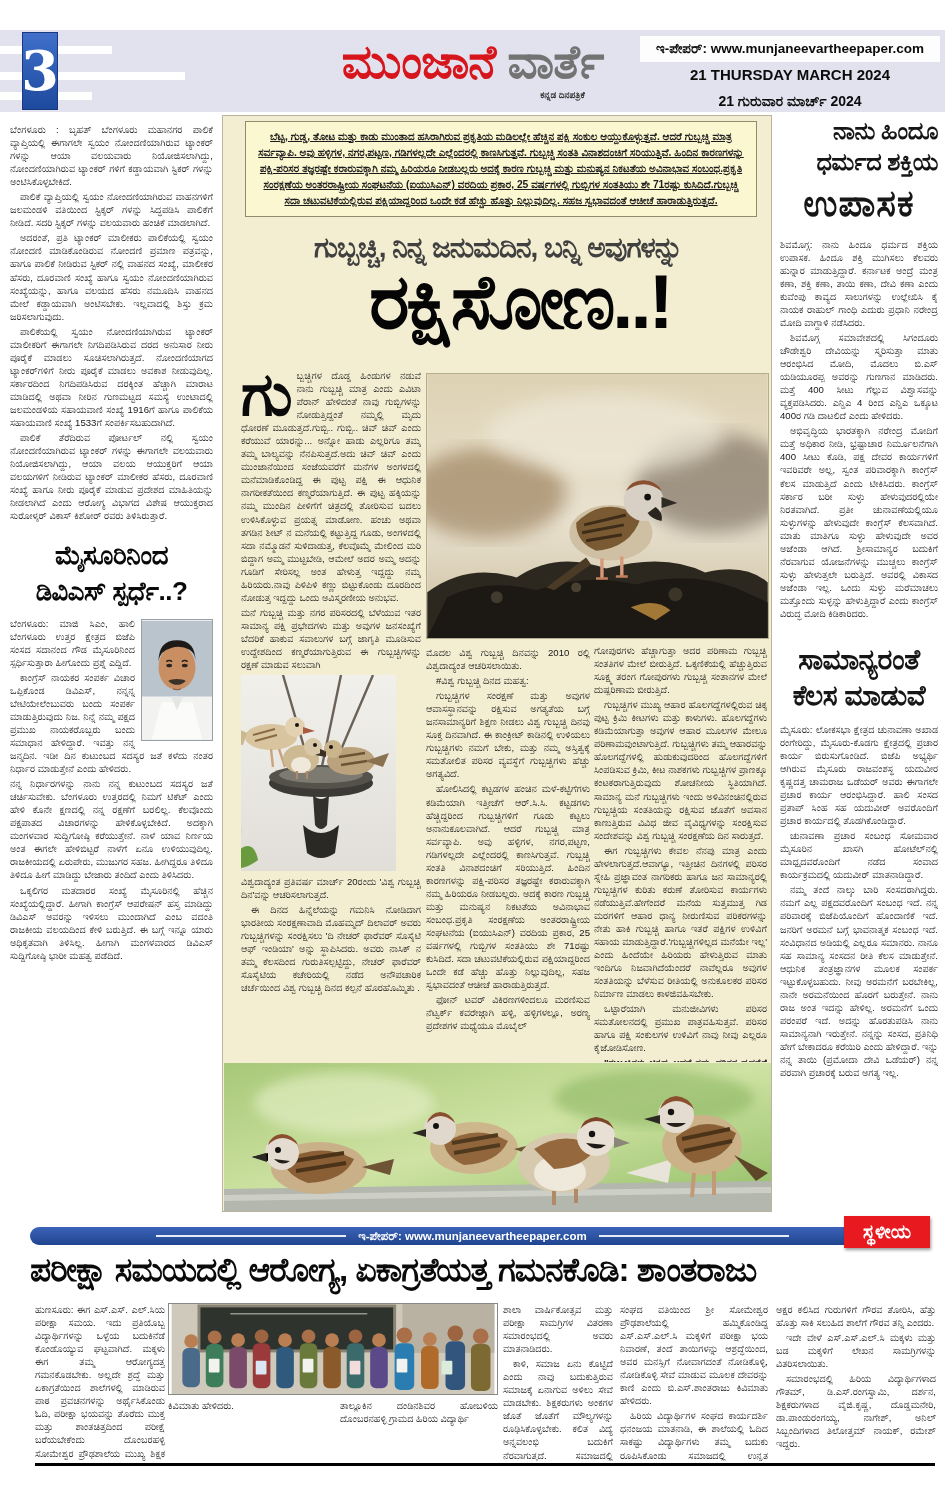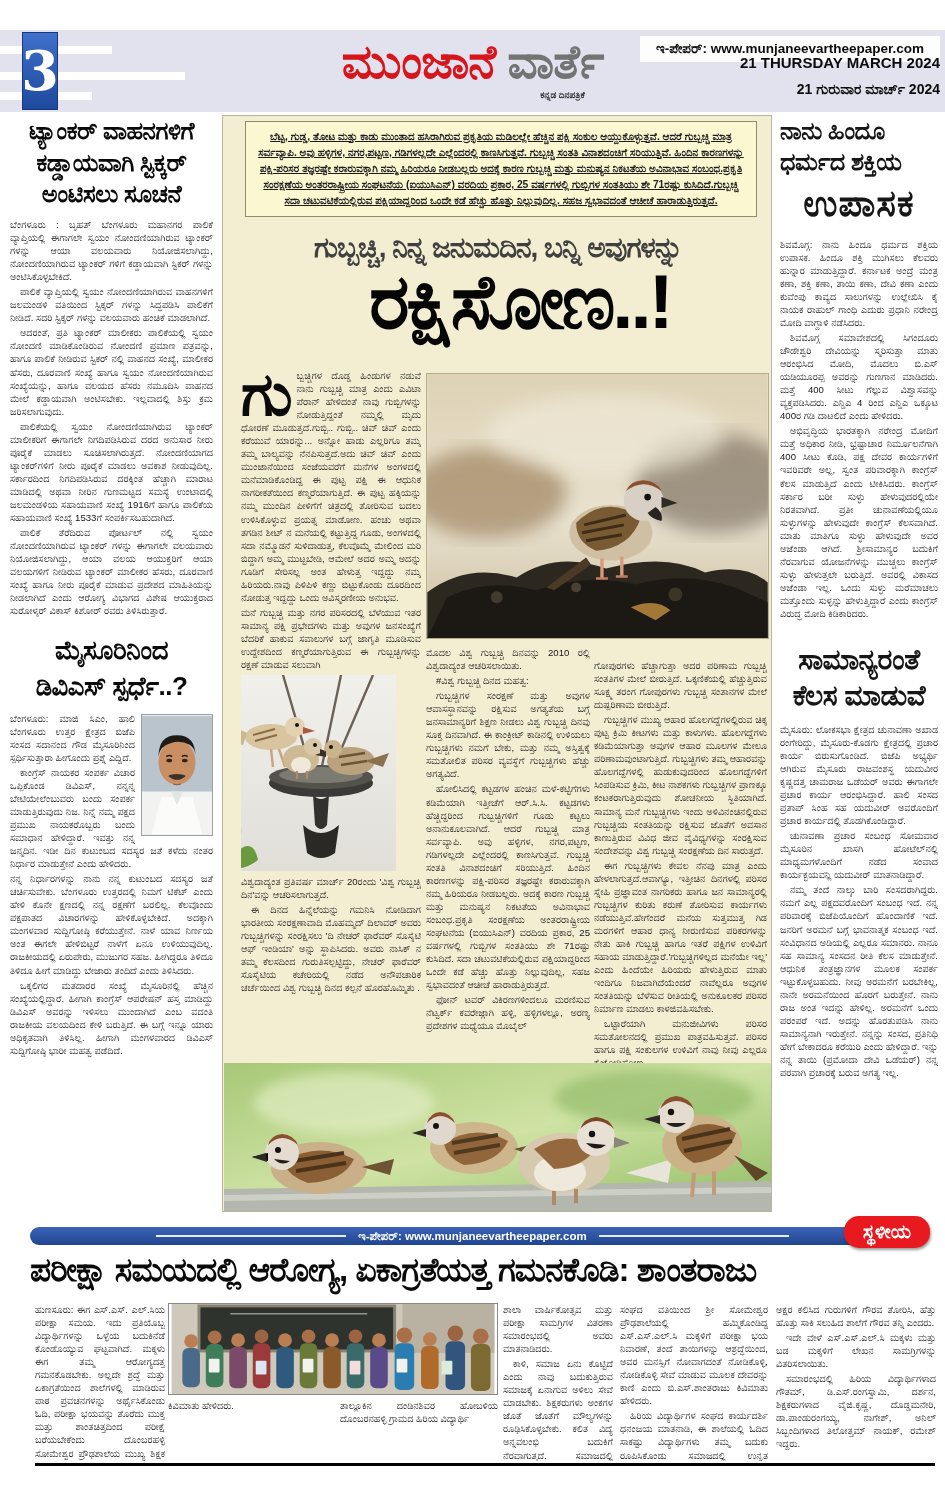--- a/index.html
+++ b/index.html
@@ -18,21 +18,21 @@
              color:#fff; font-family:"DejaVu Serif", serif; font-weight:bold; font-size:54px;
              display:flex; align-items:center; justify-content:center; }
   .masthead { position:absolute; left:0; top:8px; width:945px; text-align:center; line-height:1; }
   .masthead .mh { font-size:47px; font-weight:800; letter-spacing:-1px; }
   .masthead .red { color:#d6151c; }
   .masthead .blk { color:#737373; }
   .masthead .tagline { margin-top:6px; font-size:9px; font-weight:bold; color:#333; padding-left:180px; }
   .epaper-top { position:absolute; right:5px; top:6px; width:300px; height:26px; background:#fdfdfd;
                 display:flex; align-items:center; justify-content:center;
                 font-size:13.5px; font-weight:bold; color:#0c0c0c; }
-  .dates { position:absolute; right:5px; top:24px; width:300px; text-align:right; }
+  .dates { position:absolute; right:5px; top:36px; width:300px; text-align:center; }
   .date-en { font-size:15px; font-weight:800; color:#0c0c0c; letter-spacing:0; }
   .date-kn { font-size:14px; font-weight:bold; color:#0c0c0c; margin-top:10px; }
 
   
   #main { position:absolute; left:0; top:115px; width:945px; height:1100px; }
   .kn { font-size:9.6px; line-height:1.36; text-align:justify; color:#161616; }
   .kn p { margin-bottom:2px; text-indent:10px; }
   .kn p:first-child { text-indent:0; }
 
   .col-left { position:absolute; left:10px; top:0; width:203px; height:1100px; overflow:hidden; }
@@ -46,42 +46,42 @@
   .intro-box { position:absolute; left:22px; top:5px; width:512px; height:96px;
                background:#fbf7d0; border:1px solid #8e8c6a; padding:7px 10px;
                font-size:10.3px; font-weight:bold; line-height:1.55; text-align:center;
                text-decoration:underline; color:#1d1d1d; overflow:hidden; }
   .kicker { position:absolute; left:0; top:116px; width:550px; text-align:center;
             font-size:28px; font-weight:800; letter-spacing:-1px; color:#404040; }
   .bighl { position:absolute; left:0; top:148px; width:550px; text-align:center;
            font-size:76px; font-weight:800; letter-spacing:-3px; line-height:1; color:#050505; white-space:nowrap;padding-left:44px; }
   .f-col1 { position:absolute; left:18px; top:253px; width:180px; height:800px; overflow:hidden; }
   .f-col2 { position:absolute; left:203px; top:530px; width:164px; height:418px; overflow:hidden; }
-  .f-col3 { position:absolute; left:371px; top:543px; width:173px; height:418px; overflow:hidden; }
+  .f-col3 { position:absolute; left:371px; top:528px; width:173px; height:418px; overflow:hidden; }
   .photo1 { position:absolute; left:203px; top:257px; width:343px; height:266px; border:1px solid #b4ae8e; }
   .photo2 { display:block; width:173px; height:196px; margin:4px 0 4px -18px; }
   .photo3 { position:absolute; left:1px; top:947px; width:547px; height:149px; }
   .dropcap { float:left; font-size:60px; line-height:0.78; font-weight:800; margin:3px 4px 0 0; color:#0a0a0a; }
   .quote { font-weight:bold; }
 
   .col-right { position:absolute; left:780px; top:0; width:158px; height:1100px; overflow:hidden; }
-  .hl-r1 { font-size:24px; line-height:1.3; font-weight:800; text-align:left; letter-spacing:-0.5px; }
+  .hl-r1 { font-size:24px; line-height:1.3; font-weight:800; text-align:right; letter-spacing:-0.5px; }
   .hl-r1b { font-size:37px; font-weight:800; text-align:center; letter-spacing:1px; margin-top:2px; }
   .hl-r2 { font-size:28px; line-height:1.3; font-weight:800; text-align:center; letter-spacing:-0.5px; }
 
   
   #bottom { position:absolute; left:0; top:1215px; width:945px; height:286px; }
   .bluebar { position:absolute; left:30px; top:12px; width:885px; height:18px;
              background:linear-gradient(180deg,#3c63b8,#20458f); border-radius:9px;
              display:flex; align-items:center; justify-content:center; color:#fff;
              font-size:11.5px; font-weight:bold; }
   .bluebar .line { flex:0 0 190px; height:2px; background:#e8ecf6; margin:0 12px; }
   .badge { position:absolute; right:15px; top:1px; width:86px; height:32px; background:#e8191f;
            color:#fff; font-size:19px; font-weight:800; display:flex; align-items:center;
-           justify-content:center; box-shadow:1px 2px 3px rgba(0,0,0,.4); z-index:5;border-radius:15px; }
+           justify-content:center; box-shadow:1px 2px 3px rgba(0,0,0,.4); z-index:5; }
   .hl-bottom { position:absolute; left:30px; top:36px; width:900px; font-size:33px; font-weight:800;
                letter-spacing:-1px; color:#0a0a0a; white-space:nowrap; }
   .b-col { position:absolute; top:88px; height:158px; overflow:hidden; }
   .bc1 { left:35px;  width:130px; }
   .bphoto { position:absolute; left:168px; top:88px; width:330px; }
   .bphoto svg { display:block; border:1px solid #888; }
   .bcaption { font-size:9.6px; line-height:1.4; margin-top:4px; columns:2; column-gap:14px; text-align:justify; }
   .bc3 { left:503px; width:110px; }
   .bc4 { left:620px; width:148px; }
   .bc5 { left:776px; width:160px; }
@@ -104,21 +104,20 @@
     <div class="epaper-top">ಇ-ಪೇಪರ್: www.munjaneevartheepaper.com</div>
     <div class="dates">
       <div class="date-en">21 THURSDAY MARCH 2024</div>
       <div class="date-kn">21 ಗುರುವಾರ ಮಾರ್ಚ್ 2024</div>
     </div>
   </header>
 
   <div id="main">
 
     <section class="col-left kn">
-      <h2 class="hl-left">ಟ್ಯಾಂಕರ್ ವಾಹನಗಳಿಗೆ ಕಡ್ಡಾಯವಾಗಿ ಸ್ಟಿಕ್ಕರ್ ಅಂಟಿಸಲು ಸೂಚನೆ</h2>
       <div class="gap8"></div>
       <div class="body-list">
           <p>ಬೆಂಗಳೂರು : ಬೃಹತ್ ಬೆಂಗಳೂರು ಮಹಾನಗರ ಪಾಲಿಕೆ ವ್ಯಾಪ್ತಿಯಲ್ಲಿ ಈಗಾಗಲೇ ಸ್ವಯಂ ನೋಂದಣಿಯಾಗಿರುವ ಟ್ಯಾಂಕರ್ ಗಳನ್ನು ಆಯಾ ವಲಯವಾರು ನಿಯೋಜಿಸಲಾಗಿದ್ದು, ನೋಂದಣಿಯಾಗಿರುವ ಟ್ಯಾಂಕರ್ ಗಳಿಗೆ ಕಡ್ಡಾಯವಾಗಿ ಸ್ಟಿಕರ್ ಗಳನ್ನು ಅಂಟಿಸಿಕೊಳ್ಳಬೇಕಿದೆ.</p>
           <p>ಪಾಲಿಕೆ ವ್ಯಾಪ್ತಿಯಲ್ಲಿ ಸ್ವಯಂ ನೋಂದಣಿಯಾಗಿರುವ ವಾಹನಗಳಿಗೆ ಜಲಮಂಡಳಿ ವತಿಯಿಂದ ಸ್ಟಿಕ್ಕರ್ ಗಳನ್ನು ಸಿದ್ಧಪಡಿಸಿ ಪಾಲಿಕೆಗೆ ನೀಡಿದೆ. ಸದರಿ ಸ್ಟಿಕ್ಕರ್ ಗಳನ್ನು ವಲಯವಾರು ಹಂಚಿಕೆ ಮಾಡಲಾಗಿದೆ.</p>
           <p>ಅದರಂತೆ, ಪ್ರತಿ ಟ್ಯಾಂಕರ್ ಮಾಲೀಕರು ಪಾಲಿಕೆಯಲ್ಲಿ ಸ್ವಯಂ ನೋಂದಣಿ ಮಾಡಿಕೊಂಡಿರುವ ನೋಂದಣಿ ಪ್ರಮಾಣ ಪತ್ರವನ್ನು, ಹಾಗೂ ಪಾಲಿಕೆ ನೀಡಿರುವ ಸ್ಟಿಕರ್ ನಲ್ಲಿ ವಾಹನದ ಸಂಖ್ಯೆ, ಮಾಲೀಕರ ಹೆಸರು, ದೂರವಾಣಿ ಸಂಖ್ಯೆ ಹಾಗೂ ಸ್ವಯಂ ನೋಂದಣಿಯಾಗಿರುವ ಸಂಖ್ಯೆಯನ್ನು, ಹಾಗೂ ವಲಯದ ಹೆಸರು ನಮೂದಿಸಿ ವಾಹನದ ಮೇಲೆ ಕಡ್ಡಾಯವಾಗಿ ಅಂಟಿಸಬೇಕು. ಇಲ್ಲವಾದಲ್ಲಿ ಶಿಸ್ತು ಕ್ರಮ ಜರಿಸಲಾಗುವುದು.</p>
           <p>ಪಾಲಿಕೆಯಲ್ಲಿ ಸ್ವಯಂ ನೋಂದಣಿಯಾಗಿರುವ ಟ್ಯಾಂಕರ್ ಮಾಲೀಕರಿಗೆ ಈಗಾಗಲೇ ನಿಗದಿಪಡಿಸಿರುವ ದರದ ಅನುಸಾರ ನೀರು ಪೂರೈಕೆ ಮಾಡಲು ಸೂಚಿಸಲಾಗಿರುತ್ತದೆ. ನೋಂದಣಿಯಾಗದ ಟ್ಯಾಂಕರ್‌ಗಳಿಗೆ ನೀರು ಪೂರೈಕೆ ಮಾಡಲು ಅವಕಾಶ ನೀಡುವುದಿಲ್ಲ. ಸರ್ಕಾರದಿಂದ ನಿಗದಿಪಡಿಸಿರುವ ದರಕ್ಕಿಂತ ಹೆಚ್ಚಾಗಿ ಮಾರಾಟ ಮಾಡಿದಲ್ಲಿ ಅಥವಾ ನೀರಿನ ಗುಣಮಟ್ಟದ ಸಮಸ್ಯೆ ಉಂಟಾದಲ್ಲಿ ಜಲಮಂಡಳಿಯ ಸಹಾಯವಾಣಿ ಸಂಖ್ಯೆ 1916ಗೆ ಹಾಗೂ ಪಾಲಿಕೆಯ ಸಹಾಯವಾಣಿ ಸಂಖ್ಯೆ 1533ಗೆ ಸಂಪರ್ಕಿಸಬಹುದಾಗಿದೆ.</p>
           <p>ಪಾಲಿಕೆ ತೆರೆದಿರುವ ಪೋರ್ಟಲ್ ನಲ್ಲಿ ಸ್ವಯಂ ನೋಂದಣಿಯಾಗಿರುವ ಟ್ಯಾಂಕರ್ ಗಳನ್ನು ಈಗಾಗಲೇ ವಲಯವಾರು ನಿಯೋಜಿಸಲಾಗಿದ್ದು, ಆಯಾ ವಲಯ ಆಯುಕ್ತರಿಗೆ ಆಯಾ ವಲಯಗಳಿಗೆ ನೀಡಿರುವ ಟ್ಯಾಂಕರ್ ಮಾಲೀಕರ ಹೆಸರು, ದೂರವಾಣಿ ಸಂಖ್ಯೆ ಹಾಗೂ ನೀರು ಪೂರೈಕೆ ಮಾಡುವ ಪ್ರದೇಶದ ಮಾಹಿತಿಯನ್ನು ನೀಡಲಾಗಿದೆ ಎಂದು ಆರೋಗ್ಯ ವಿಭಾಗದ ವಿಶೇಷ ಆಯುಕ್ತರಾದ ಸುರೋಳ್ಕರ್ ವಿಕಾಸ್ ಕಿಶೋರ್ ರವರು ತಿಳಿಸಿರುತ್ತಾರೆ.</p>
         </div>
       <div class="gap14"></div>
       <h2 class="hl-left2">
@@ -345,21 +344,21 @@
           <p>ಅಭಿವೃದ್ಧಿಯ ಭಾರತಕ್ಕಾಗಿ ನರೇಂದ್ರ ಮೋದಿಗೆ ಮತ್ತೆ ಅಧಿಕಾರ ನೀಡಿ, ಭ್ರಷ್ಟಾಚಾರ ನಿರ್ಮೂಲನೆಗಾಗಿ 400 ಸೀಟು ಕೊಡಿ, ಪಕ್ಷ ದೇವರ ಕಾರ್ಯಗಳಿಗೆ ಇವರಿವರೇ ಅಲ್ಲ, ಸ್ವಂತ ಪರಿವಾರಕ್ಕಾಗಿ ಕಾಂಗ್ರೆಸ್ ಕೆಲಸ ಮಾಡುತ್ತಿದೆ ಎಂದು ಟೀಕಿಸಿದರು. ಕಾಂಗ್ರೆಸ್ ಸರ್ಕಾರ ಬರೀ ಸುಳ್ಳು ಹೇಳುವುದರಲ್ಲಿಯೇ ನಿರತವಾಗಿದೆ. ಪ್ರತೀ ಚುನಾವಣೆಯಲ್ಲಿಯೂ ಸುಳ್ಳುಗಳನ್ನು ಹೇಳುವುದೇ ಕಾಂಗ್ರೆಸ್ ಕೆಲಸವಾಗಿದೆ. ಮಾತು ಮಾತಿಗೂ ಸುಳ್ಳು ಹೇಳುವುದೇ ಅವರ ಅಜೆಂಡಾ ಆಗಿದೆ. ಶ್ರೀಸಾಮಾನ್ಯರ ಬದುಕಿಗೆ ನೆರವಾಗುವ ಯೋಜನೆಗಳನ್ನು ಮುಚ್ಚಲು ಕಾಂಗ್ರೆಸ್ ಸುಳ್ಳು ಹೇಳುತ್ತಲೇ ಬರುತ್ತಿದೆ. ಅವರಲ್ಲಿ ವಿಕಾಸದ ಅಜೆಂಡಾ ಇಲ್ಲ. ಒಂದು ಸುಳ್ಳು ಮರೆಮಾಚಲು ಮತ್ತೊಂದು ಸುಳ್ಳನ್ನು ಹೇಳುತ್ತಿದ್ದಾರೆ ಎಂದು ಕಾಂಗ್ರೆಸ್ ವಿರುದ್ಧ ಮೋದಿ ಕಿಡಿಕಾರಿದರು.</p>
         </div>
       <div class="gap20"></div>
       <h2 class="hl-r2">
         <span>ಸಾಮಾನ್ಯರಂತೆ</span><br>
         <span>ಕೆಲಸ ಮಾಡುವೆ</span>
       </h2>
       <div class="gap8"></div>
       <div class="body-list">
           <p>ಮೈಸೂರು: ಲೋಕಸಭಾ ಕ್ಷೇತ್ರದ ಚುನಾವಣಾ ಅಖಾಡ ರಂಗೇರಿದ್ದು, ಮೈಸೂರು-ಕೊಡಗು ಕ್ಷೇತ್ರದಲ್ಲಿ ಪ್ರಚಾರ ಕಾರ್ಯ ಬಿರುಸುಗೊಂಡಿದೆ. ಬಿಜೆಪಿ ಅಭ್ಯರ್ಥಿ ಆಗಿರುವ ಮೈಸೂರು ರಾಜವಂಶಸ್ಥ ಯದುವೀರ ಕೃಷ್ಣದತ್ತ ಚಾಮರಾಜ ಒಡೆಯರ್ ಅವರು ಈಗಾಗಲೇ ಪ್ರಚಾರ ಕಾರ್ಯ ಆರಂಭಿಸಿದ್ದಾರೆ. ಹಾಲಿ ಸಂಸದ ಪ್ರತಾಪ್ ಸಿಂಹ ಸಹ ಯದುವೀರ್ ಅವರೊಂದಿಗೆ ಪ್ರಚಾರ ಕಾರ್ಯದಲ್ಲಿ ತೊಡಗಿಕೊಂಡಿದ್ದಾರೆ.</p>
-          <p>ಚುನಾವಣಾ ಪ್ರಚಾರ ಸಂಬಂಧ ಸೋಮವಾರ ಮೈಸೂರಿನ ಖಾಸಗಿ ಹೋಟೆಲ್‌ನಲ್ಲಿ ಮಾಧ್ಯಮಗಳೊಂದಿಗೆ ನಡೆದ ಸಂವಾದ ಕಾರ್ಯಕ್ಭಯವನ್ಲಿ ಯದುವೀರ್ ಮಾತನಾಡಿದ್ದಾರೆ.</p>
+          <p>ಚುನಾವಣಾ ಪ್ರಚಾರ ಸಂಬಂಧ ಸೋಮವಾರ ಮೈಸೂರಿನ ಖಾಸಗಿ ಹೋಟೆಲ್‌ನಲ್ಲಿ ಮಾಧ್ಷದವರೊಂದಿಗೆ ನಡೆದ ಸಂವಾದ ಕಾರ್ಯಕ್ರಮದಲ್ಲಿ ಯದುವೀರ್ ಮಾತನಾಡಿದ್ದಾರೆ.</p>
           <p>ನಮ್ಮ ತಂದೆ ನಾಲ್ಕು ಬಾರಿ ಸಂಸದರಾಗಿದ್ದರು. ನಮಗೆ ಎಲ್ಲ ಪಕ್ಷದವರೊಂದಿಗೆ ಸಂಬಂಧ ಇದೆ. ನನ್ನ ಪರಿವಾರಕ್ಕೆ ಬಿಜೆಪಿಯೊಂದಿಗೆ ಹೊಂದಾಣಿಕೆ ಇದೆ. ಜನರಿಗೆ ಅರಮನೆ ಬಗ್ಗೆ ಭಾವನಾತ್ಮಕ ಸಂಬಂಧ ಇದೆ. ಸಂವಿಧಾನದ ಅಡಿಯಲ್ಲಿ ಎಲ್ಲರೂ ಸಮಾನರು. ನಾನೂ ಸಹ ಸಾಮಾನ್ಯ ಸಂಸದನ ರೀತಿ ಕೆಲಸ ಮಾಡುತ್ತೇನೆ. ಆಧುನಿಕ ತಂತ್ರಜ್ಞಾನಗಳ ಮೂಲಕ ಸಂಪರ್ಕ ಇಟ್ಟುಕೊಳ್ಳಬಹುದು. ನೀವು ಅರಮನೆಗೆ ಬರಬೇಕಿಲ್ಲ, ನಾನೇ ಅರಮನೆಯಿಂದ ಹೊರಗೆ ಬರುತ್ತೇನೆ. ನಾನು ರಾಜ ಅಂತ ಇದನ್ನು ಹೇಳಿಲ್ಲ. ಅರಮನೆಗೆ ಒಂದು ಪರಂಪರೆ ಇದೆ. ಅದನ್ನು ಹೊರತುಪಡಿಸಿ ನಾನು ಸಾಮಾನ್ಯನಾಗಿ ಇರುತ್ತೇನೆ. ನನ್ನನ್ನು ಸಂಸದ, ಪ್ರತಿನಿಧಿ ಹೇಗೆ ಬೇಕಾದರೂ ಕರೆಯಿರಿ ಎಂದು ಹೇಳಿದ್ದಾರೆ. ಇನ್ನು ನನ್ನ ತಾಯಿ (ಪ್ರಮೋದಾ ದೇವಿ ಒಡೆಯರ್) ನನ್ನ ಪರವಾಗಿ ಪ್ರಚಾರಕ್ಕೆ ಬರುವ ಅಗತ್ಯ ಇಲ್ಲ.</p>
         </div>
     </section>
   </div>
 
   <section id="bottom">
     <div class="bluebar">
       <span class="line"></span>
       <span>ಇ-ಪೇಪರ್: www.munjaneevartheepaper.com</span>
       <span class="line"></span>

